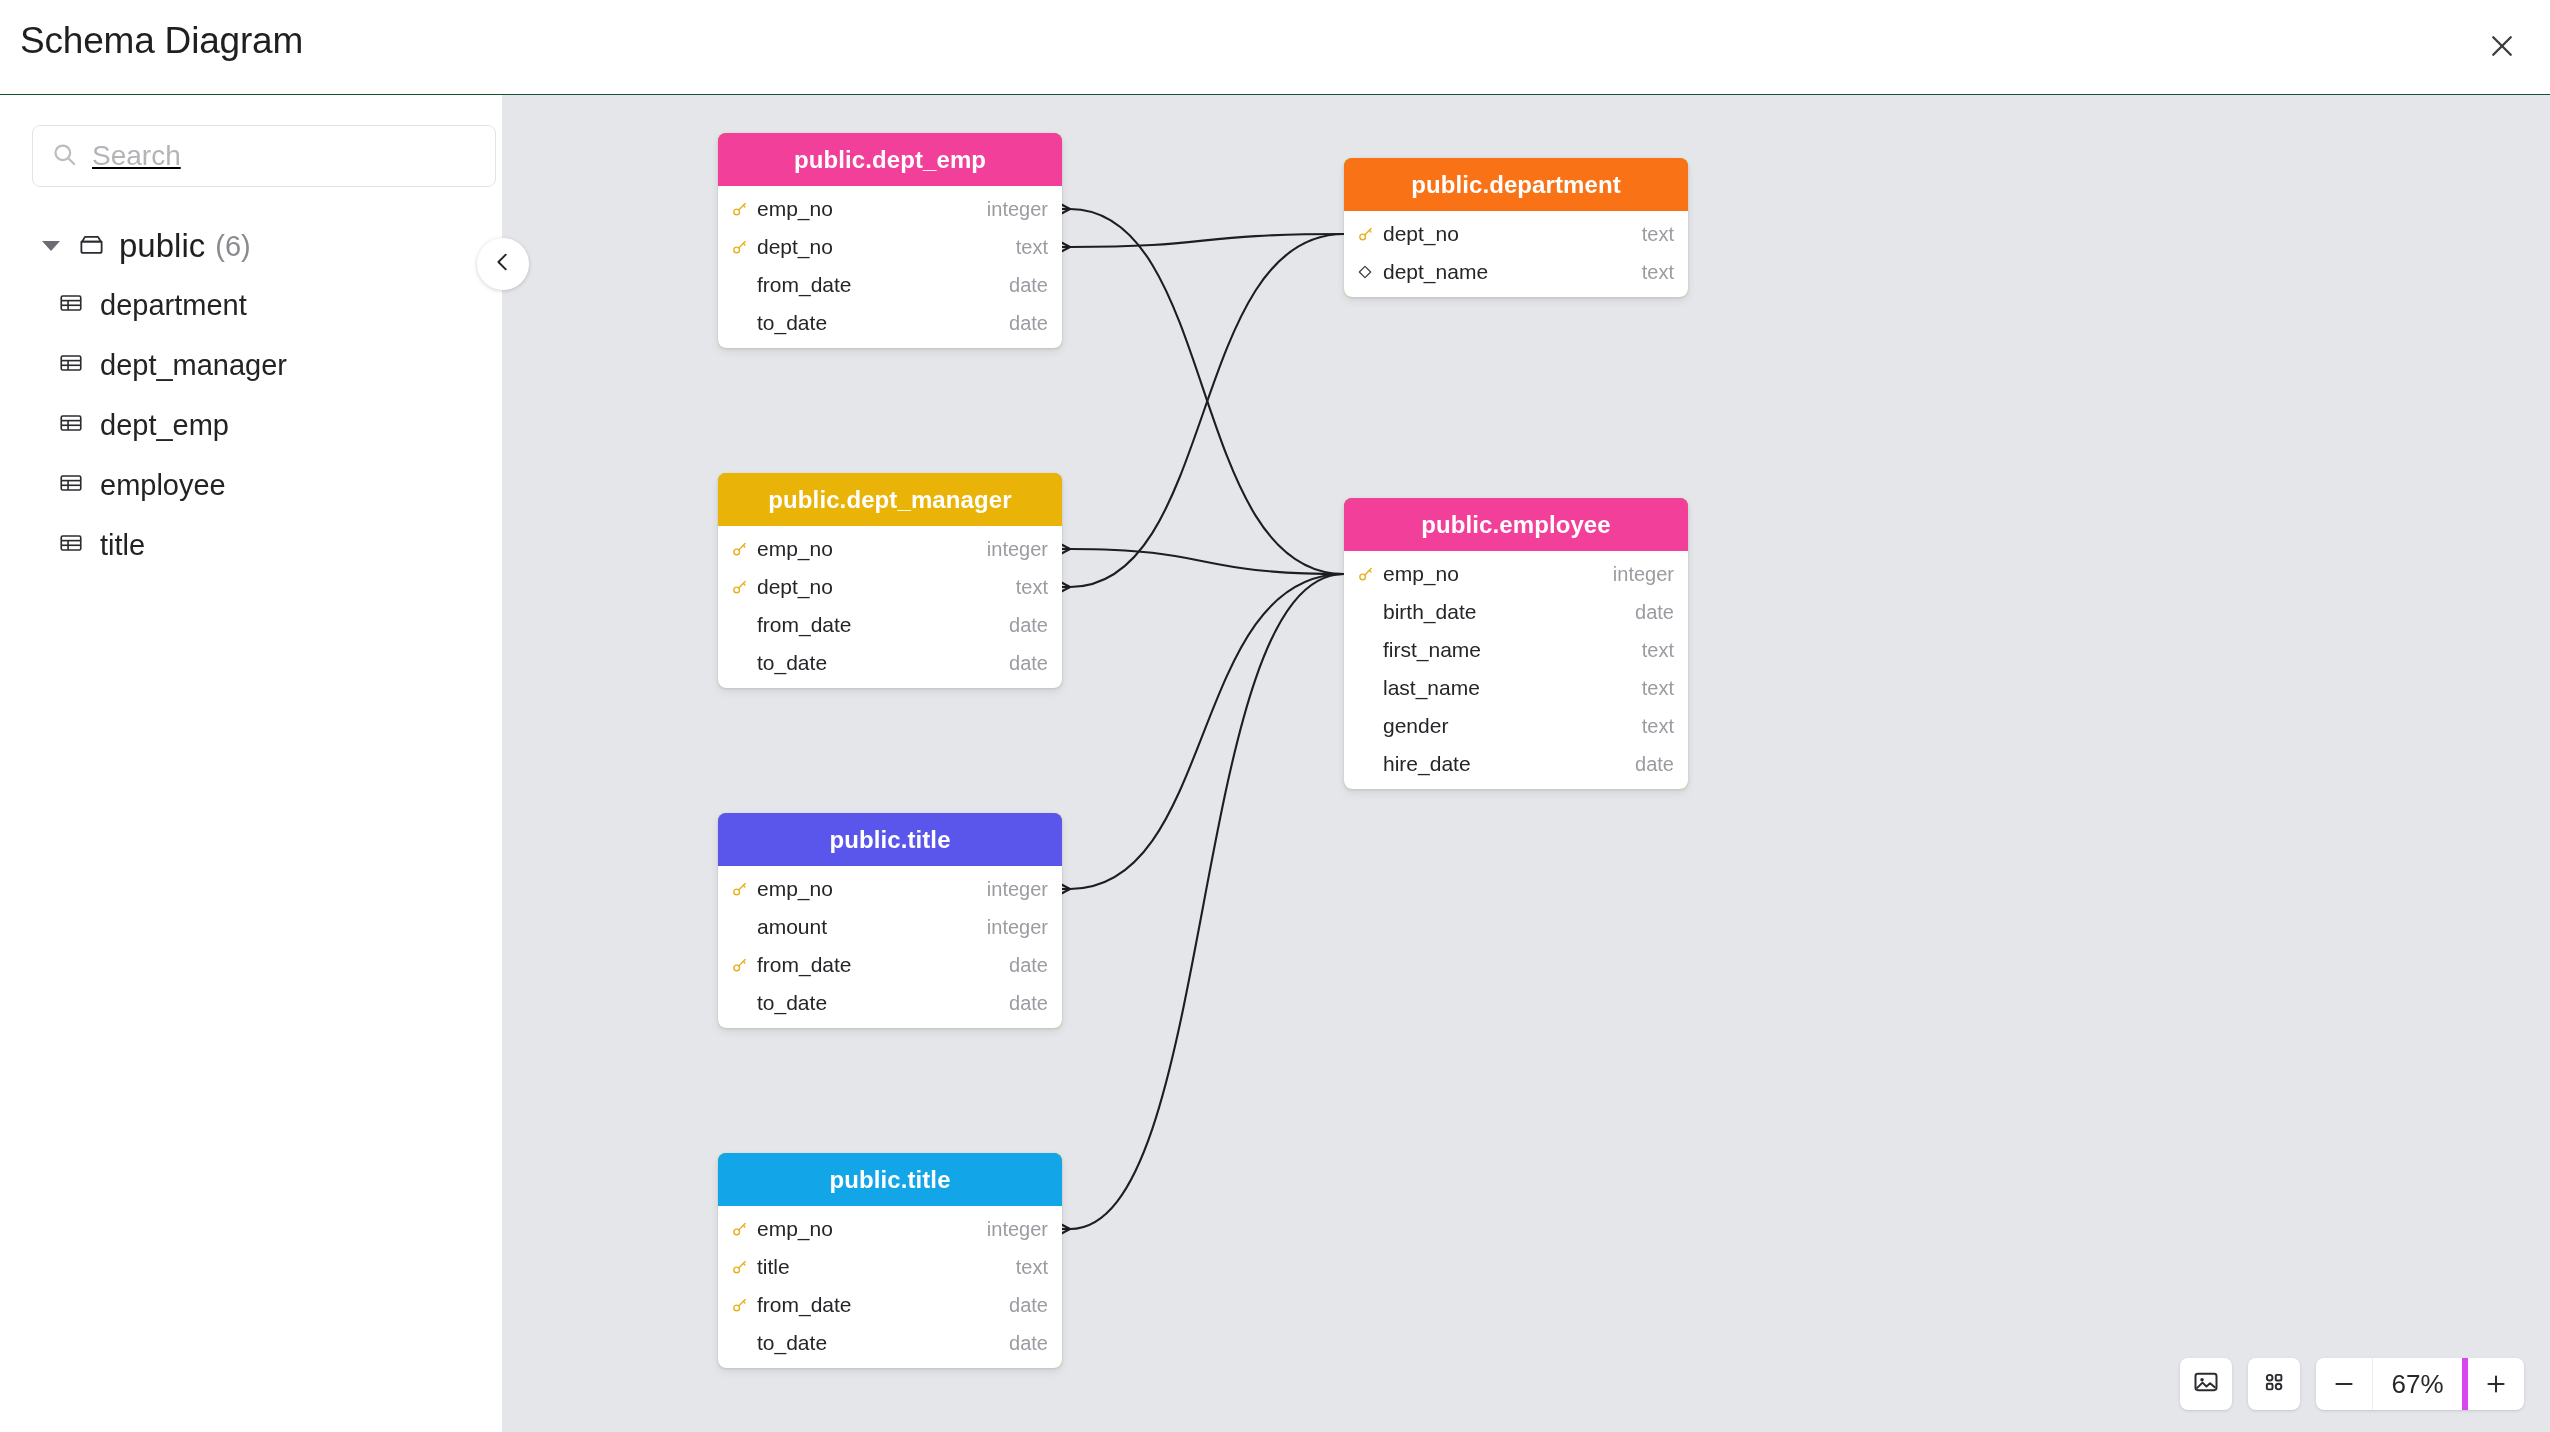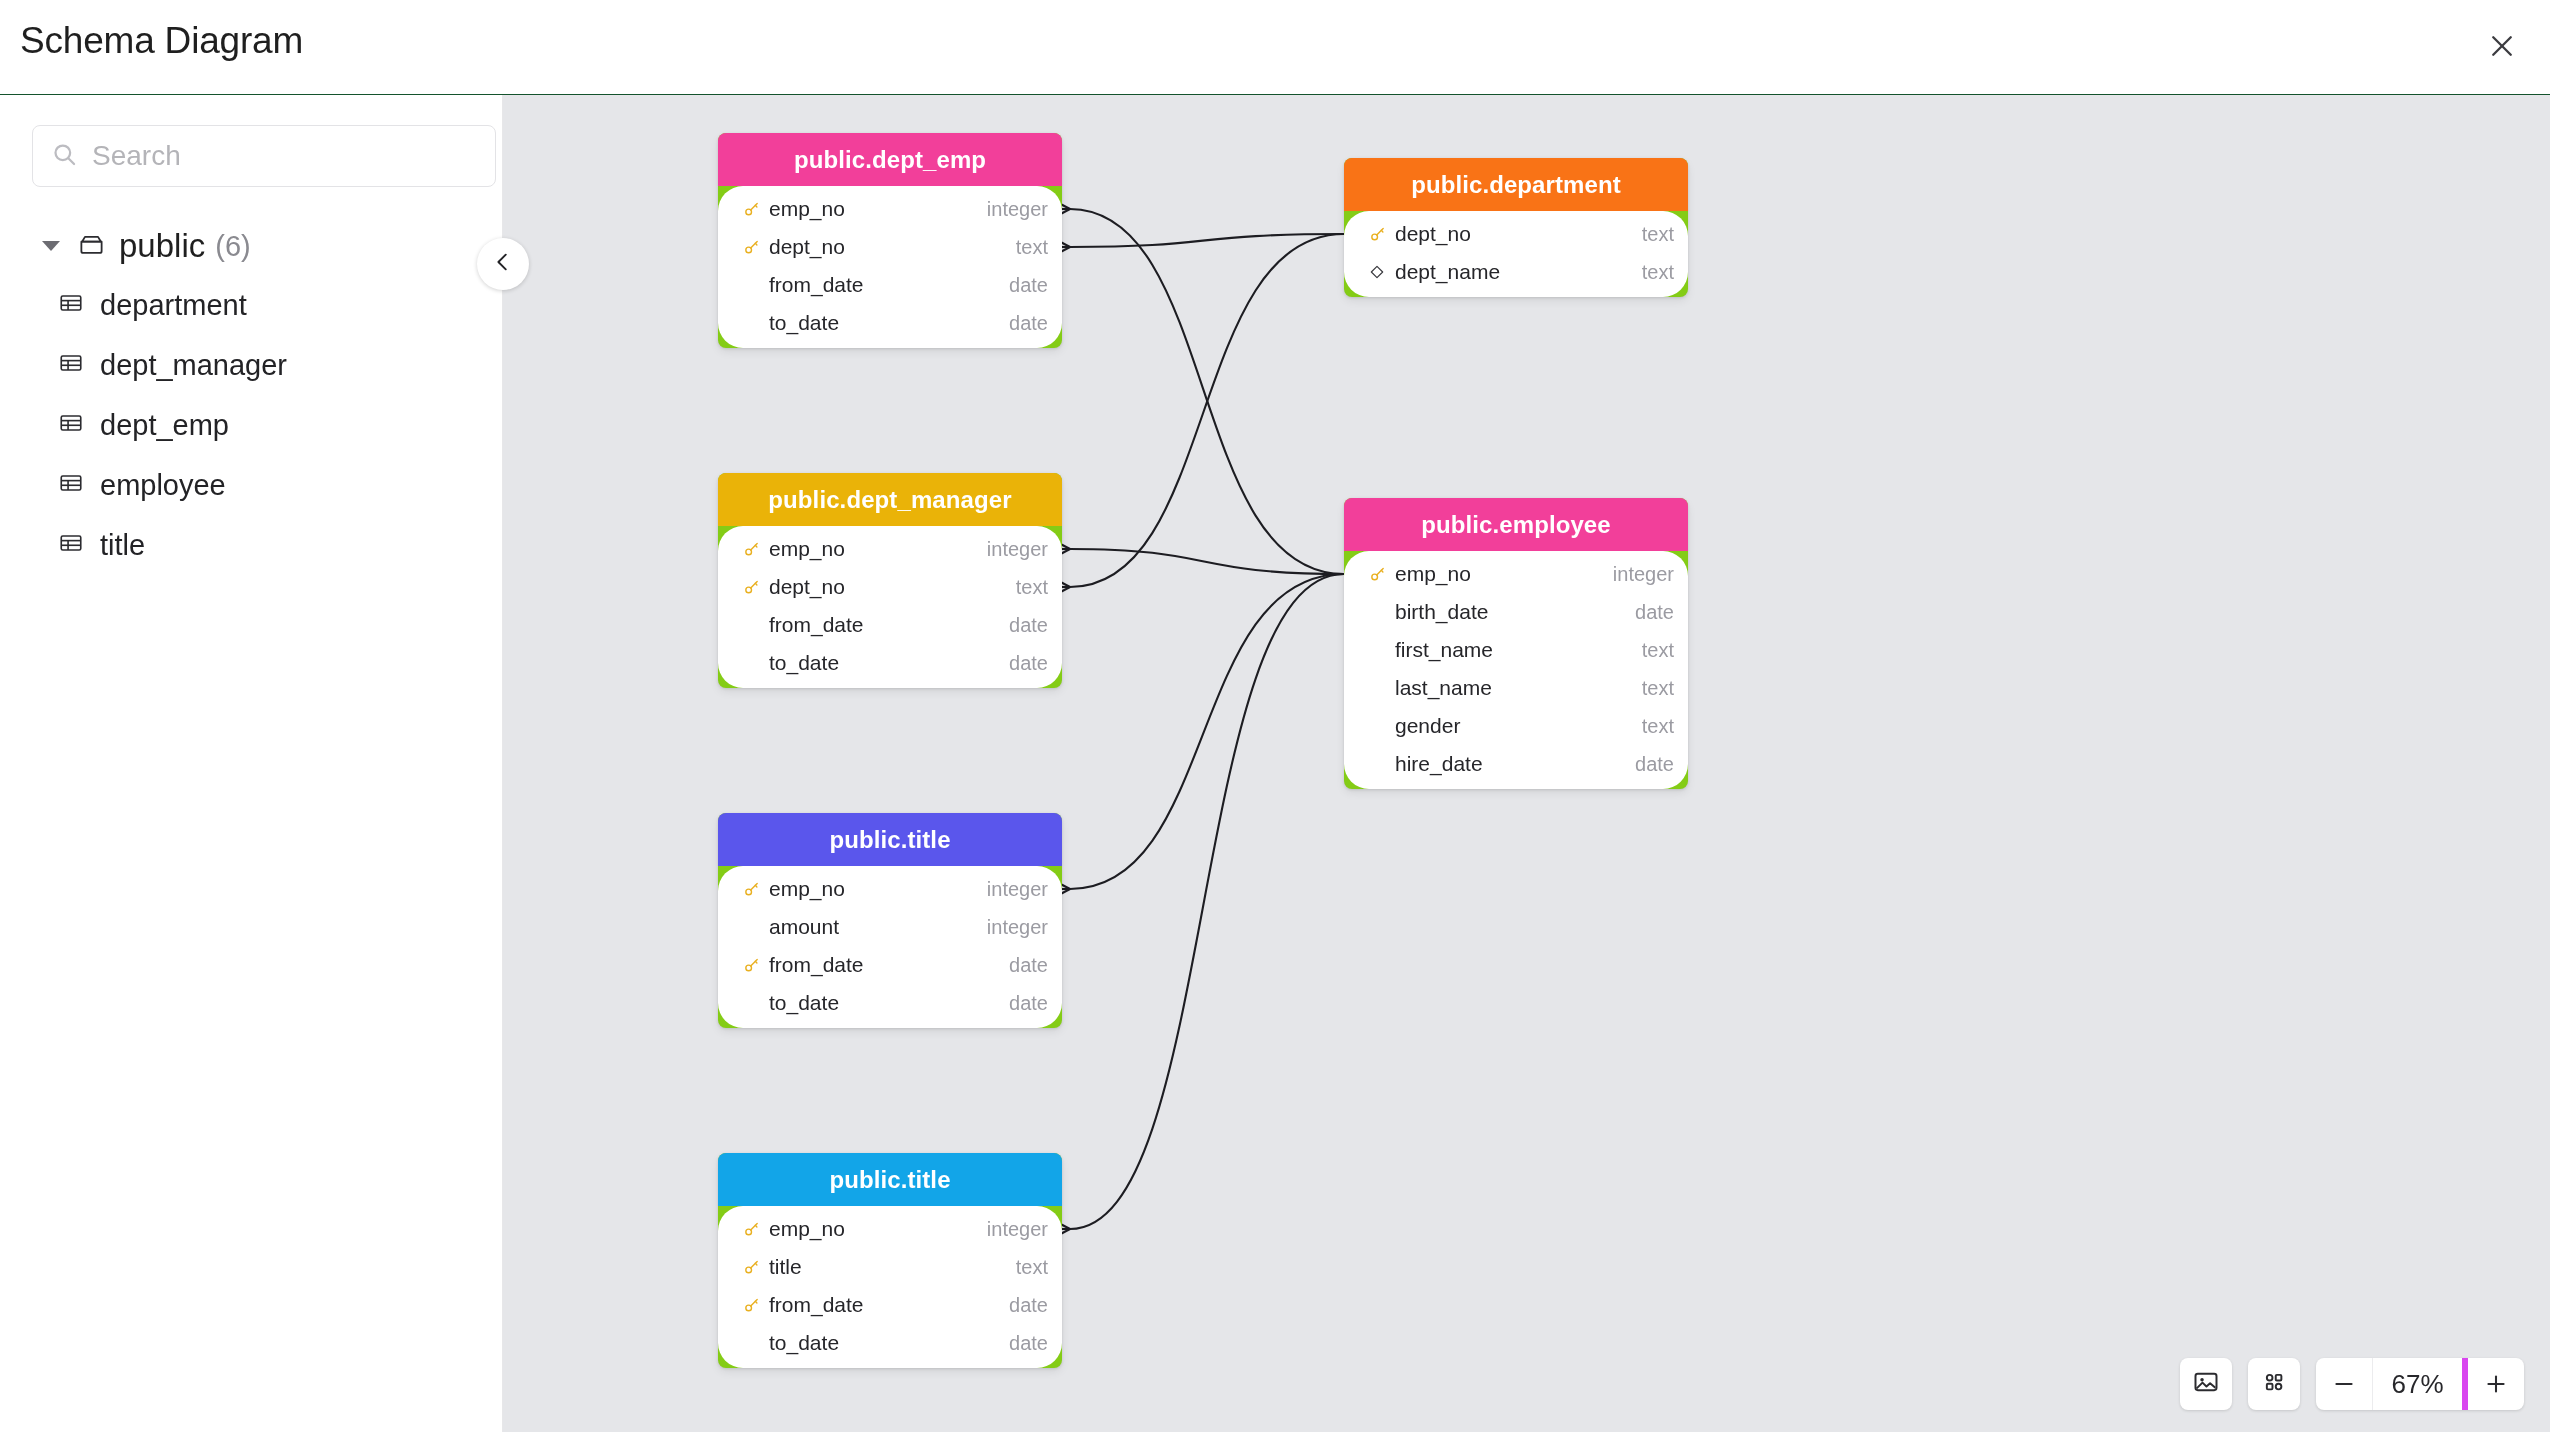--- a/index.html
+++ b/index.html
@@ -43,20 +43,21 @@
   }
   #search-wrap {
     position: absolute; left: 32px; top: 30px;
     width: 464px; height: 62px;
     border: 1px solid #e3e3e6;
     border-radius: 8px;
     background: #fff;
     display: flex; align-items: center;
     padding: 0 18px;
     cursor: text;
+    text-decoration: underline;
   }
   #search-icon { flex: 0 0 auto; margin-right: 14px; display: block; }
   #search-input {
     border: none; outline: none; background: transparent;
     font-family: "Liberation Sans", sans-serif;
     font-size: 28px; color: #1f1f1f; width: 100%;
   }
   #search-input::placeholder { color: #b4b4b8; }
 
   #tree { position: absolute; left: 0; top: 122px; width: 503px; }
@@ -116,21 +117,21 @@
     cursor: move;
     z-index: 5;
   }
   .node-header {
     height: 53px;
     display: flex; align-items: center; justify-content: center;
     color: #ffffff;
     font-size: 24px; font-weight: 700;
     letter-spacing: .1px;
   }
-  .node-body { padding: 4px 0 6px 12px; background: #fff; border-radius: 25px; }
+  .node-body { padding: 4px 0 6px 0; background: #fff; }
   .node-row {
     height: 38px;
     display: flex; align-items: center;
     padding: 0 14px 0 13px;
   }
   .row-key { width: 26px; flex: 0 0 auto; display: flex; align-items: center; }
   .col-name {
     font-size: 21px; color: #26262a; flex: 1 1 auto;
     white-space: nowrap;
   }

